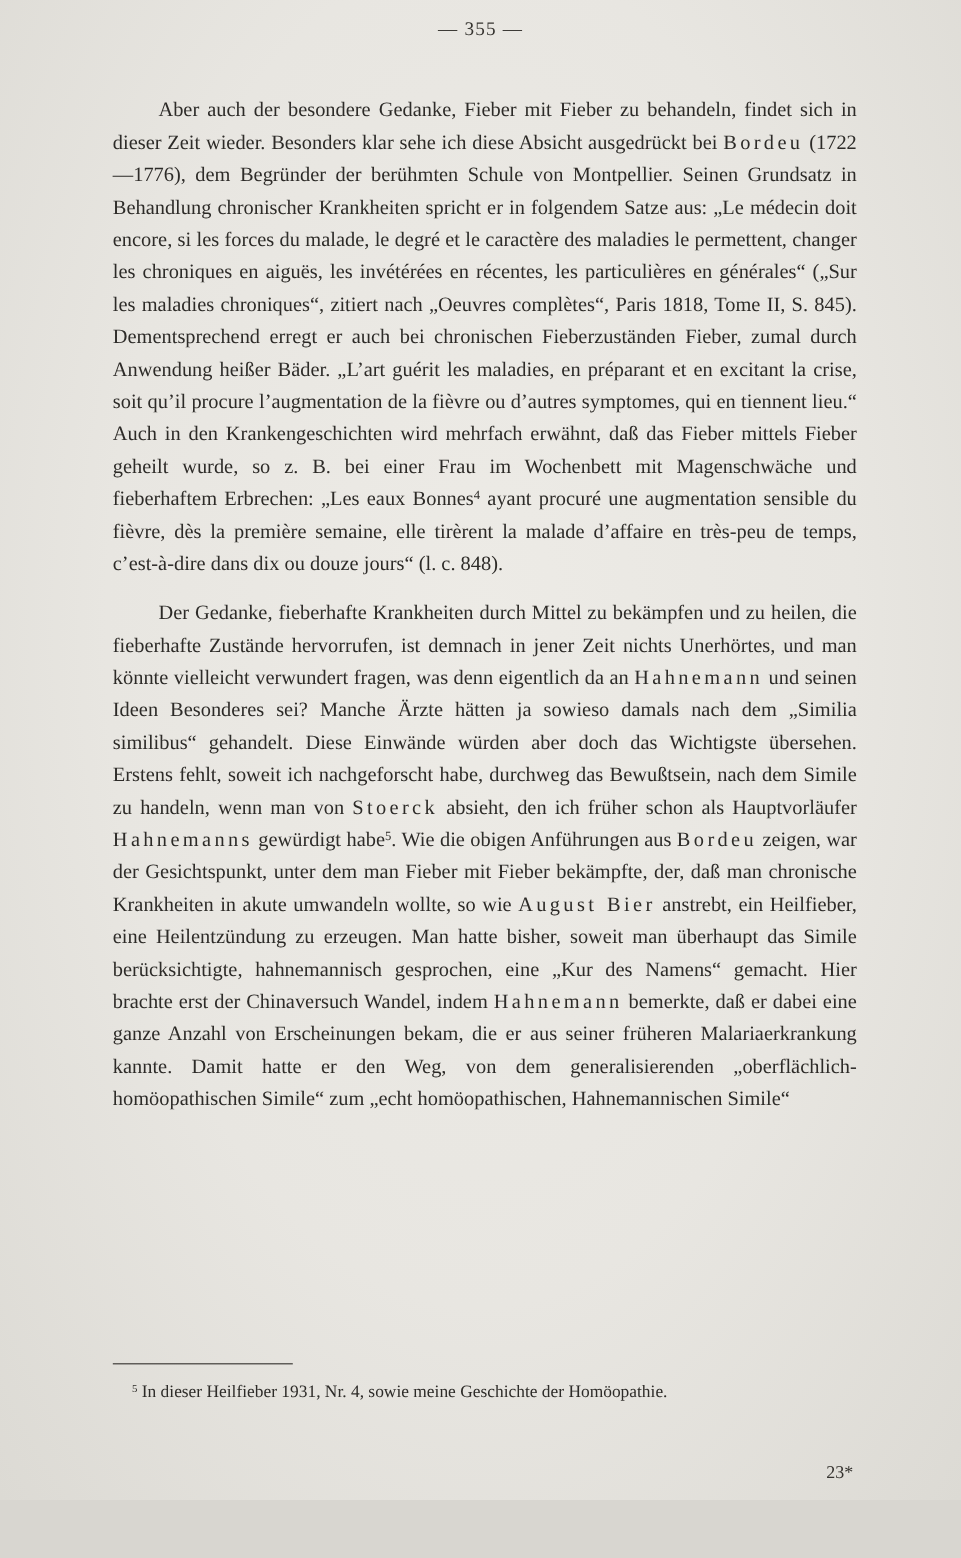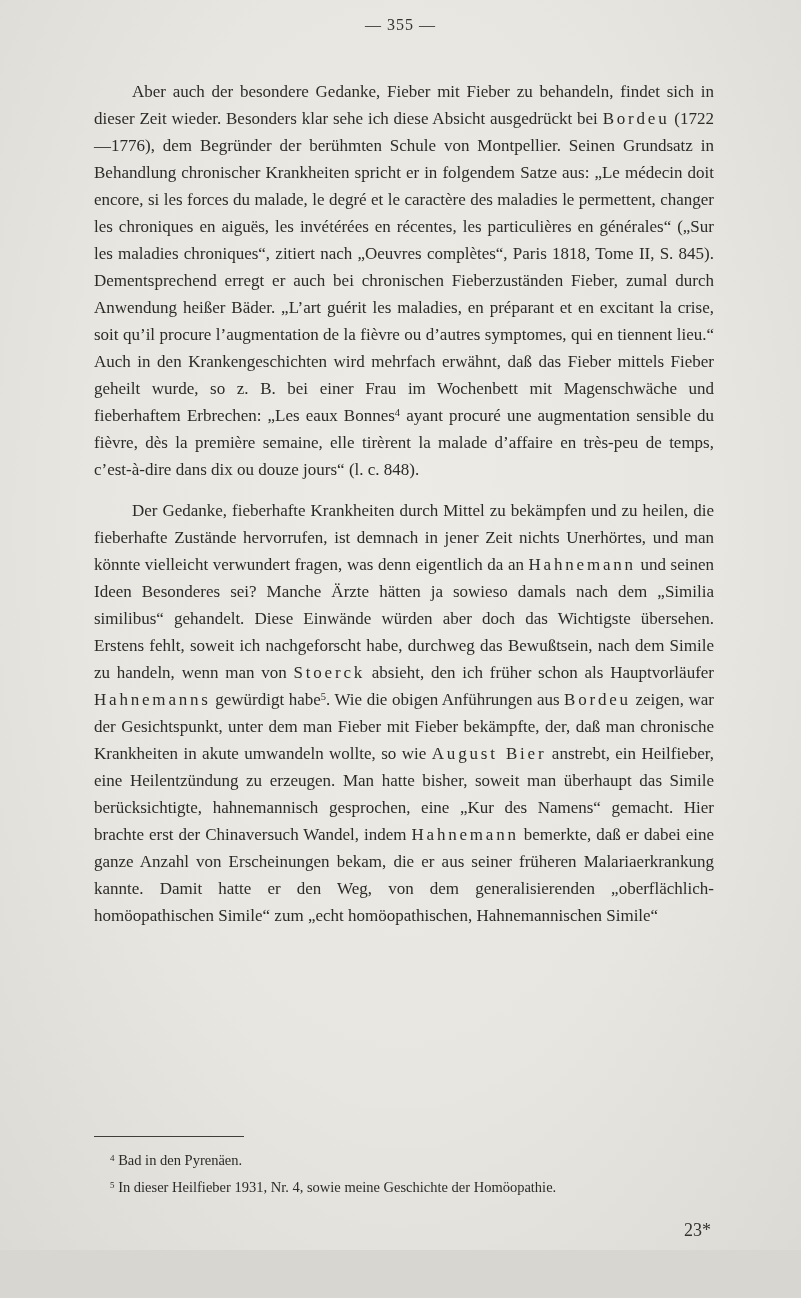--- a/index.html
+++ b/index.html
@@ -64,37 +64,36 @@
     margin:0 0 5px 0;
     font-size:14.5px;
     line-height:22px;
     text-indent:16px;
     color:var(--ink);
   }
   .footer-mark{
     position:absolute;
     top:1220px;
     right:90px;
-    font-size:18px;
+    font-size:15px;
     color:#35332f;
   }
 </style>
 </head>
 <body>
 
 <div class="page">
 
   <div class="page-number">— 355 —</div>
 
   <div class="text-block">
     <p class="para"><span>Aber auch der besondere Gedanke, Fieber mit Fieber zu behandeln, findet sich in dieser Zeit wieder. Besonders klar sehe ich diese Absicht ausgedrückt bei </span><span class="sperr">Bordeu</span><span> (1722—1776), dem Begründer der berühmten Schule von Montpellier. Seinen Grundsatz in Behandlung chronischer Krankheiten spricht er in folgendem Satze aus: „Le médecin doit encore, si les forces du malade, le degré et le caractère des maladies le permettent, changer les chroniques en aiguës, les invétérées en récentes, les particulières en générales“ („Sur les maladies chroniques“, zitiert nach „Oeuvres complètes“, Paris 1818, Tome II, S. 845). Dementsprechend erregt er auch bei chronischen Fieberzuständen Fieber, zumal durch Anwendung heißer Bäder. „L’art guérit les maladies, en préparant et en excitant la crise, soit qu’il procure l’augmentation de la fièvre ou d’autres symptomes, qui en tiennent lieu.“ Auch in den Krankengeschichten wird mehrfach erwähnt, daß das Fieber mittels Fieber geheilt wurde, so z. B. bei einer Frau im Wochenbett mit Magenschwäche und fieberhaftem Erbrechen: „Les eaux Bonnes</span><sup>4</sup><span> ayant procuré une augmentation sensible du fièvre, dès la première semaine, elle tirèrent la malade d’affaire en très-peu de temps, c’est-à-dire dans dix ou douze jours“ (l. c. 848).</span></p>
     <p class="para"><span>Der Gedanke, fieberhafte Krankheiten durch Mittel zu bekämpfen und zu heilen, die fieberhafte Zustände hervorrufen, ist demnach in jener Zeit nichts Unerhörtes, und man könnte vielleicht verwundert fragen, was denn eigentlich da an </span><span class="sperr">Hahnemann</span><span> und seinen Ideen Besonderes sei? Manche Ärzte hätten ja sowieso damals nach dem „Similia similibus“ gehandelt. Diese Einwände würden aber doch das Wichtigste übersehen. Erstens fehlt, soweit ich nachgeforscht habe, durchweg das Bewußtsein, nach dem Simile zu handeln, wenn man von </span><span class="sperr">Stoerck</span><span> absieht, den ich früher schon als Hauptvorläufer </span><span class="sperr">Hahnemanns</span><span> gewürdigt habe</span><sup>5</sup><span>. Wie die obigen Anführungen aus </span><span class="sperr">Bordeu</span><span> zeigen, war der Gesichtspunkt, unter dem man Fieber mit Fieber bekämpfte, der, daß man chronische Krankheiten in akute umwandeln wollte, so wie </span><span class="sperr">August Bier</span><span> anstrebt, ein Heilfieber, eine Heilentzündung zu erzeugen. Man hatte bisher, soweit man überhaupt das Simile berücksichtigte, hahnemannisch gesprochen, eine „Kur des Namens“ gemacht. Hier brachte erst der Chinaversuch Wandel, indem </span><span class="sperr">Hahnemann</span><span> bemerkte, daß er dabei eine ganze Anzahl von Erscheinungen bekam, die er aus seiner früheren Malariaerkrankung kannte. Damit hatte er den Weg, von dem generalisierenden „oberflächlich-homöopathischen Simile“ zum „echt homöopathischen, Hahnemannischen Simile“</span></p>
   </div>
 
   <div class="footnotes">
     <div class="fn-rule"></div>
-    <p class="fn"><sup>4</sup><span> Bad in den Pyrenäen.</span></p>
     <p class="fn"><sup>5</sup><span> In dieser Heilfieber 1931, Nr. 4, sowie meine Geschichte der Homöopathie.</span></p>
   </div>
 
   <div class="footer-mark">23*</div>
 
 </div>
 
 </body></html>

